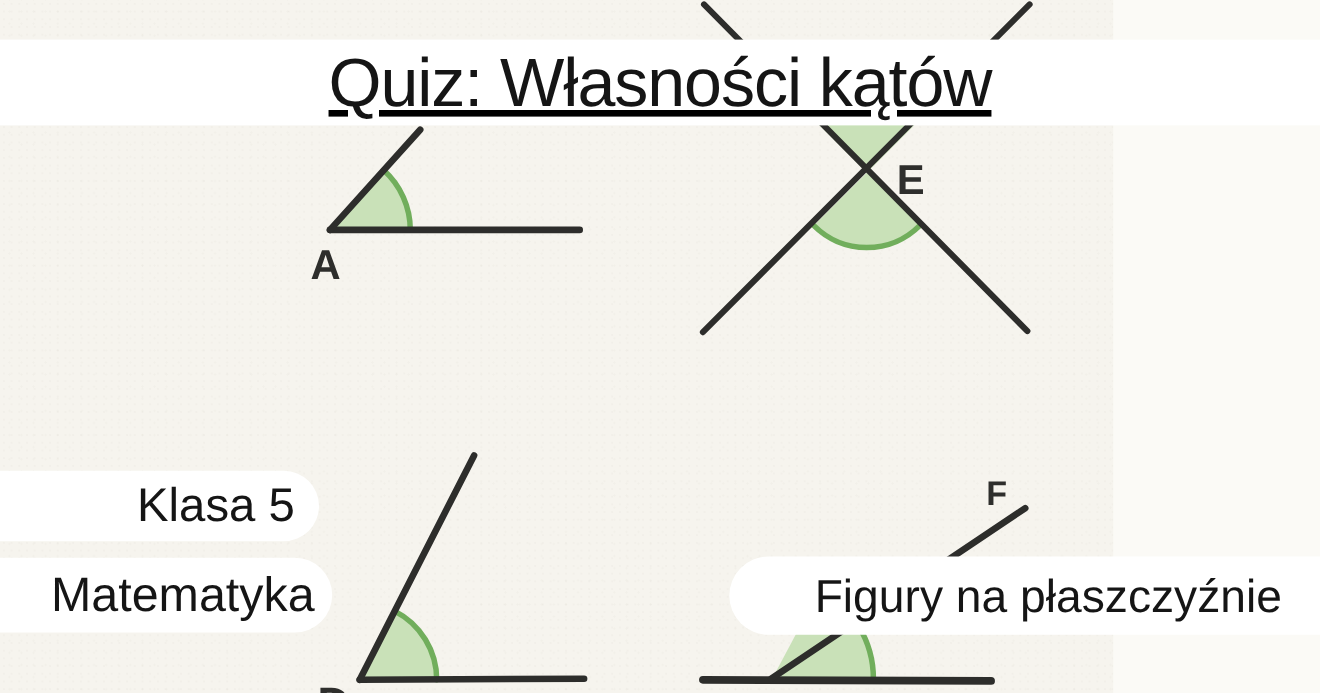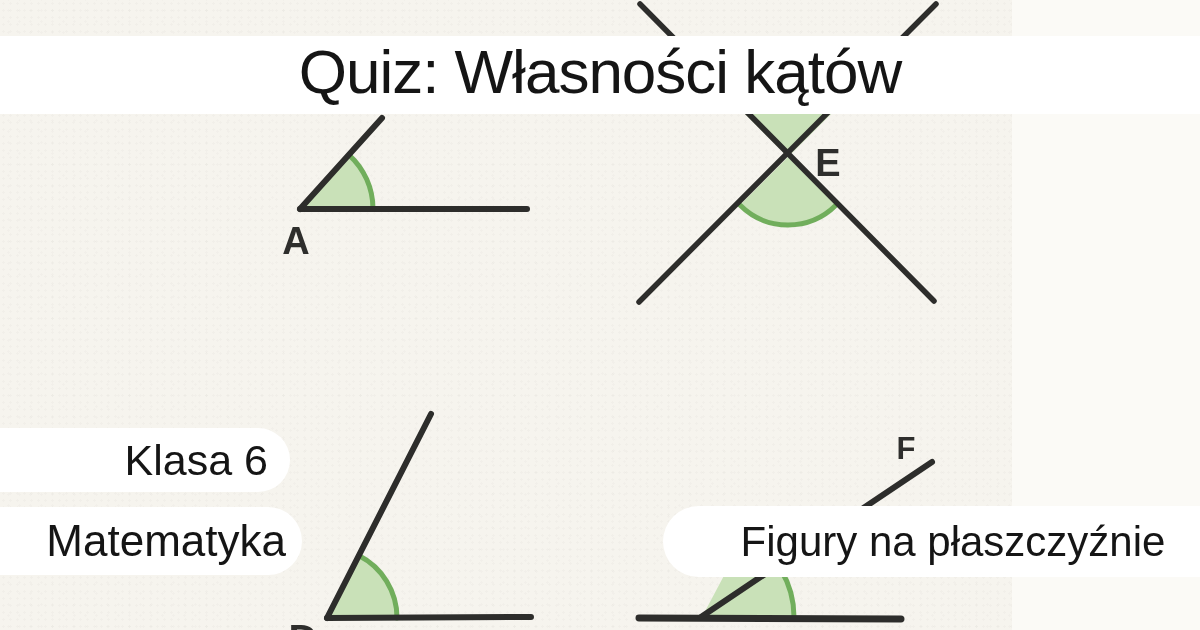--- a/index.html
+++ b/index.html
@@ -21,21 +21,21 @@
   .geo-line{stroke:var(--line,#2d2d2b);fill:none;stroke-linecap:round;}
   .sector-fill{fill:var(--angle-fill,#c9e1b8);stroke:none;}
   .sector-arc{fill:none;stroke:var(--angle-stroke,#71ae5c);stroke-width:5;stroke-linecap:round;}
   .vertex-label{
     fill:var(--label,#2e2e2c);font-family:"Liberation Sans","DejaVu Sans",sans-serif;
     font-weight:600;text-anchor:middle;
   }
   .title-band{
     position:absolute;left:0;top:36px;width:1200px;height:78px;
     background:var(--band,#ffffff);
-    display:flex;align-items:flex-start;justify-content:center;
+    display:flex;align-items:center;justify-content:center;text-decoration:underline;
   }
   .title-band h1{
     margin:0;font-size:62px;font-weight:400;letter-spacing:-1px;
     color:var(--text,#151515);white-space:nowrap;
   }
   .pill{
     position:absolute;background:var(--band,#ffffff);border-radius:36px;
     display:flex;align-items:center;
     color:var(--text,#151515);font-size:43px;white-space:nowrap;
   }
@@ -82,21 +82,21 @@
     <line class="geo-line" x1="701" y1="617" x2="932" y2="462" stroke-width="6"></line>
     <text class="vertex-label" x="906" y="459" font-size="31" font-weight="500">F</text>
   </g>
 </svg>
 
 <div class="title-band">
   <h1>Quiz: Własności kątów</h1>
 </div>
 
 <div class="pill pill-grade">
-  <span>Klasa 6</span>
+  <span>Klasa 5</span>
 </div>
 
 <div class="pill pill-subject">
   <span>Matematyka</span>
 </div>
 
 <div class="pill pill-topic">
   <span>Figury na płaszczyźnie</span>
 </div>
 

